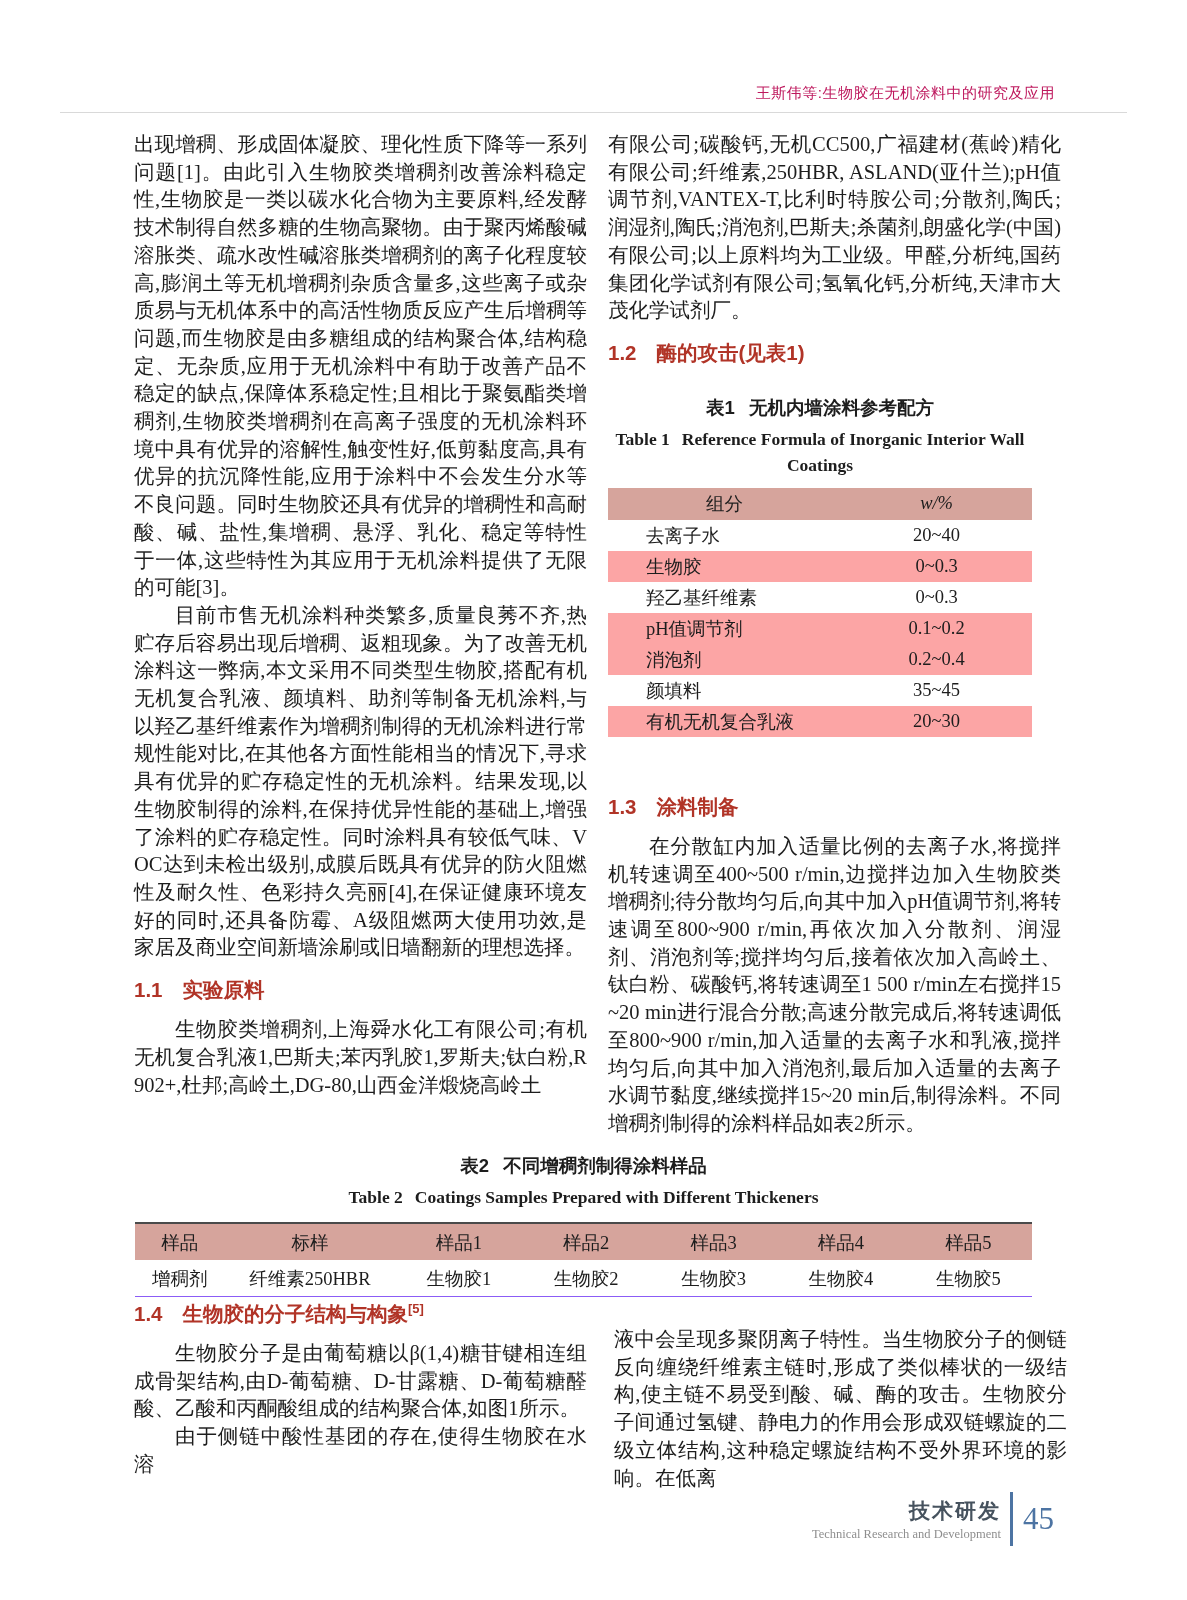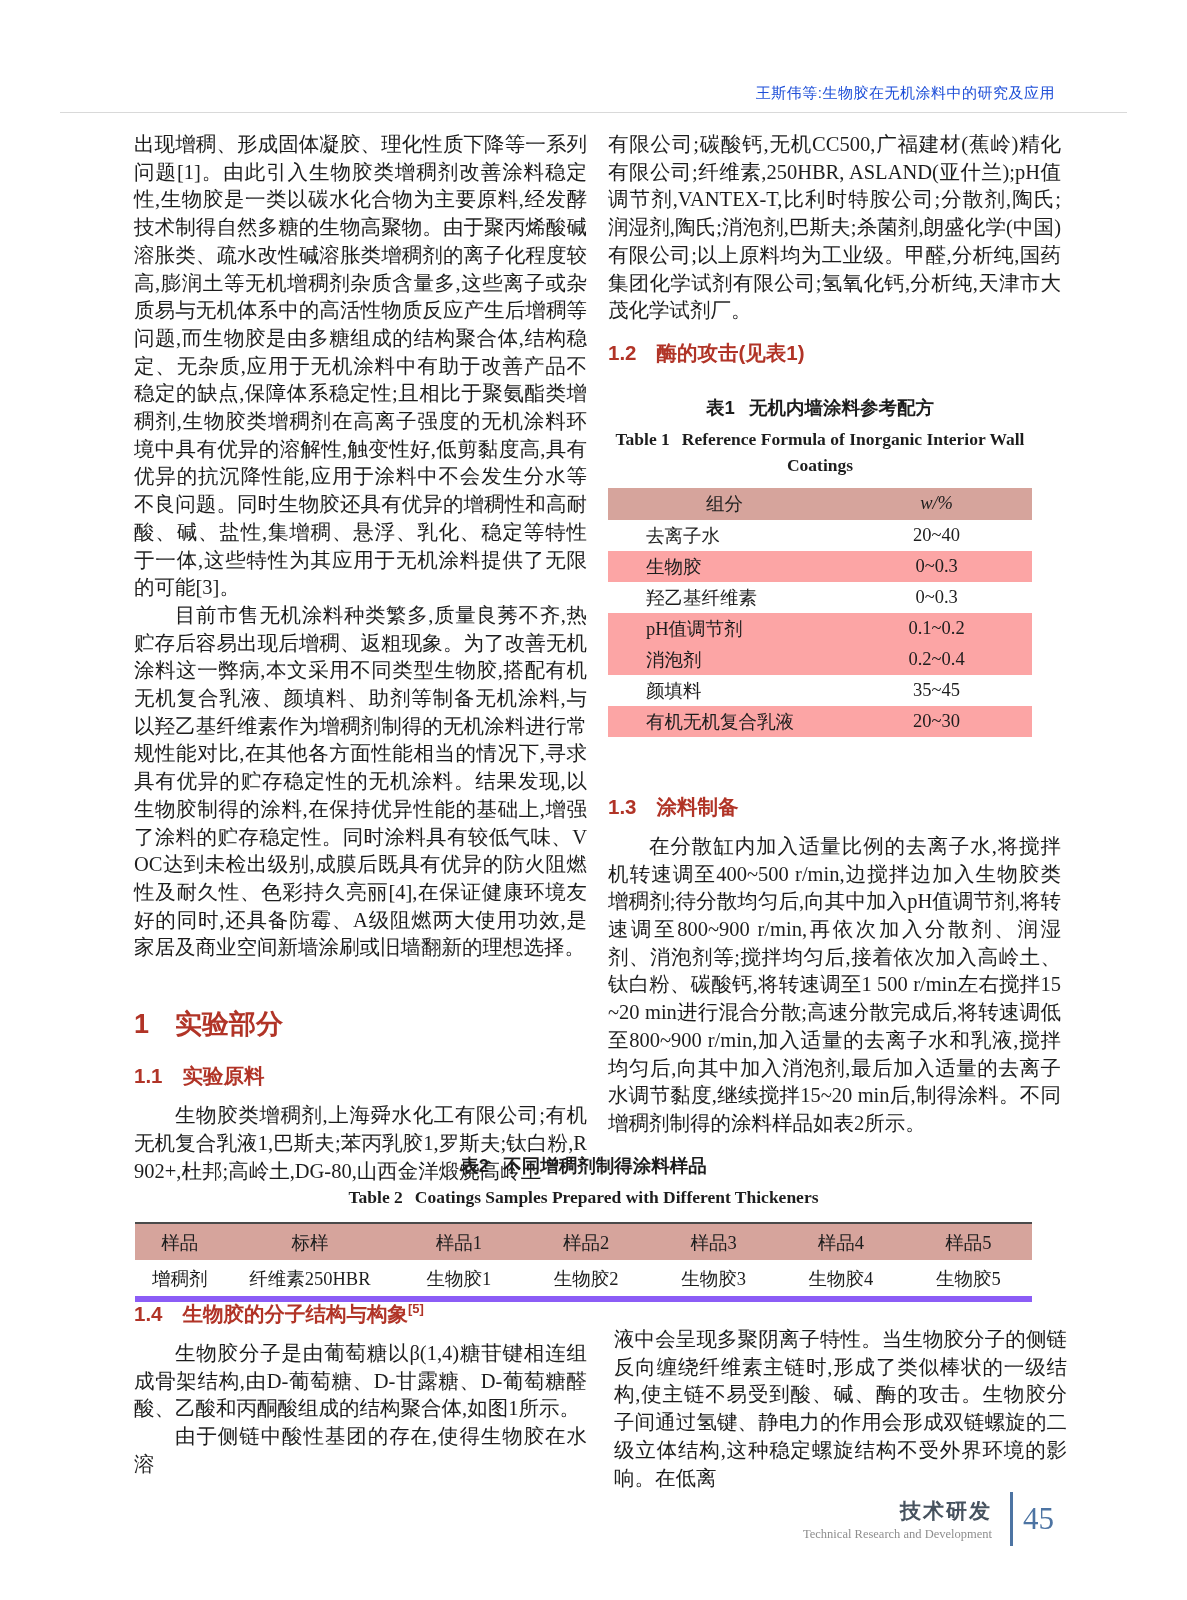--- a/index.html
+++ b/index.html
@@ -2,21 +2,21 @@
 <html><head>
 <meta charset="utf-8">
 <style>
   html,body { margin:0; padding:0; background:#ffffff; }
   .page {
     position:relative; width:1187px; height:1600px; background:#ffffff;
     font-family:"Liberation Serif", serif; color:#1d1d1d; overflow:hidden;
   }
   .running-head {
     position:absolute; top:84px; right:132px;
-    font-family:"Liberation Sans", sans-serif; font-size:15px; color:#1d4ed8;
+    font-family:"Liberation Sans", sans-serif; font-size:15px; color:#be185d;
     letter-spacing:0.5px;
   }
   .head-rule { position:absolute; top:112px; left:60px; right:60px; height:1px; background:#d9d9d9; }
 
   .col { position:absolute; width:453px; }
   .col-left-top  { left:134px; top:131px; }
   .col-right-top { left:608px; top:131px; }
   .col-left-bottom  { left:134px; top:1292px; }
   .col-right-bottom { left:614px; top:1326px; }
 
@@ -60,50 +60,47 @@
   table.t1 td.c1 { text-align:left; padding-left:38px; }
   table.t1 td.c2, table.t1 th.c2 { text-align:center; }
   .wcell { font-style:italic; font-family:"Liberation Serif", serif; }
 
   .sp-after-table { margin-top:56px; }
 
   
   .table2-sec { position:absolute; left:135px; top:1153px; width:897px; }
   table.t2 {
     width:100%; border-collapse:collapse; margin-top:12px; font-size:18.5px;
-    border-top:2px solid #4a4a4a; border-bottom:6px solid #8b5cf6;
+    border-top:2px solid #4a4a4a; border-bottom:1px solid #8b5cf6;
   }
   table.t2 th { background:#d6a49c; font-weight:normal; height:34px; text-align:center; }
   table.t2 td { height:34px; text-align:center; }
 
   
   .footer { position:absolute; right:133px; top:1492px; display:flex; align-items:center; }
-  .footer-text { text-align:right; margin-right:18px; }
+  .footer-text { text-align:right; margin-right:9px; }
   .footer-cn {
     font-family:"Liberation Sans", sans-serif; font-weight:bold; font-size:21px;
     color:#46525e; letter-spacing:2px;
   }
   .footer-en { font-size:12.5px; color:#8e8e8e; margin-top:2px; }
   .footer-bar { width:3px; height:54px; background:#4d74a3; margin-right:10px; }
   .footer-num { font-size:31px; color:#4d74a3; }
 </style>
 </head>
 <body>
 
 <div class="page">
 
   <div class="running-head">王斯伟等:生物胶在无机涂料中的研究及应用</div>
   <div class="head-rule"></div>
 
   <div class="col col-left-top">
     <p class="body">出现增稠、形成固体凝胶、理化性质下降等一系列问题[1]。由此引入生物胶类增稠剂改善涂料稳定性,生物胶是一类以碳水化合物为主要原料,经发酵技术制得自然多糖的生物高聚物。由于聚丙烯酸碱溶胀类、疏水改性碱溶胀类增稠剂的离子化程度较高,膨润土等无机增稠剂杂质含量多,这些离子或杂质易与无机体系中的高活性物质反应产生后增稠等问题,而生物胶是由多糖组成的结构聚合体,结构稳定、无杂质,应用于无机涂料中有助于改善产品不稳定的缺点,保障体系稳定性;且相比于聚氨酯类增稠剂,生物胶类增稠剂在高离子强度的无机涂料环境中具有优异的溶解性,触变性好,低剪黏度高,具有优异的抗沉降性能,应用于涂料中不会发生分水等不良问题。同时生物胶还具有优异的增稠性和高耐酸、碱、盐性,集增稠、悬浮、乳化、稳定等特性于一体,这些特性为其应用于无机涂料提供了无限的可能[3]。</p>
     <p class="body indent">目前市售无机涂料种类繁多,质量良莠不齐,热贮存后容易出现后增稠、返粗现象。为了改善无机涂料这一弊病,本文采用不同类型生物胶,搭配有机无机复合乳液、颜填料、助剂等制备无机涂料,与以羟乙基纤维素作为增稠剂制得的无机涂料进行常规性能对比,在其他各方面性能相当的情况下,寻求具有优异的贮存稳定性的无机涂料。结果发现,以生物胶制得的涂料,在保持优异性能的基础上,增强了涂料的贮存稳定性。同时涂料具有较低气味、VOC达到未检出级别,成膜后既具有优异的防火阻燃性及耐久性、色彩持久亮丽[4],在保证健康环境友好的同时,还具备防霉、A级阻燃两大使用功效,是家居及商业空间新墙涂刷或旧墙翻新的理想选择。</p>
-    <div class="h1">
-      <span class="num">1</span><span>实验部分</span>
-    </div>
     <div class="h2">
       <span class="num">1.1</span><span>实验原料</span>
     </div>
     <p class="body indent">生物胶类增稠剂,上海舜水化工有限公司;有机无机复合乳液1,巴斯夫;苯丙乳胶1,罗斯夫;钛白粉,R902+,杜邦;高岭土,DG-80,山西金洋煅烧高岭土</p>
   </div>
 
   <div class="col col-right-top">
     <p class="body">有限公司;碳酸钙,无机CC500,广福建材(蕉岭)精化有限公司;纤维素,250HBR, ASLAND(亚什兰);pH值调节剂,VANTEX-T,比利时特胺公司;分散剂,陶氏;润湿剂,陶氏;消泡剂,巴斯夫;杀菌剂,朗盛化学(中国)有限公司;以上原料均为工业级。甲醛,分析纯,国药集团化学试剂有限公司;氢氧化钙,分析纯,天津市大茂化学试剂厂。</p>
     <div class="h2">
       <span class="num">1.2</span><span>酶的攻击(见表1)</span>

